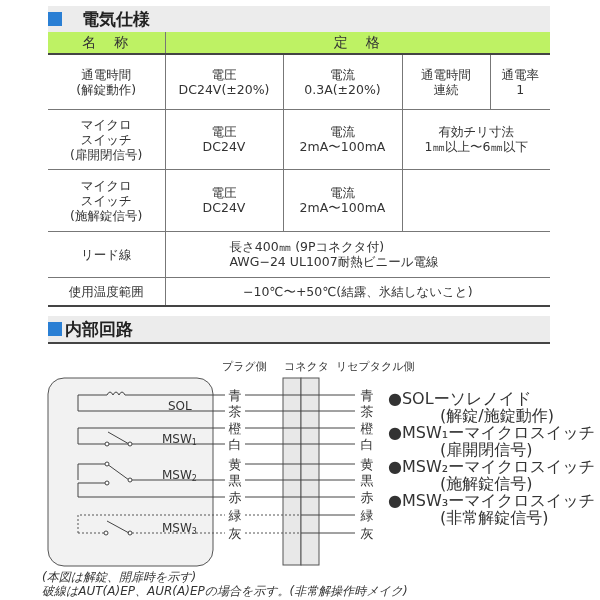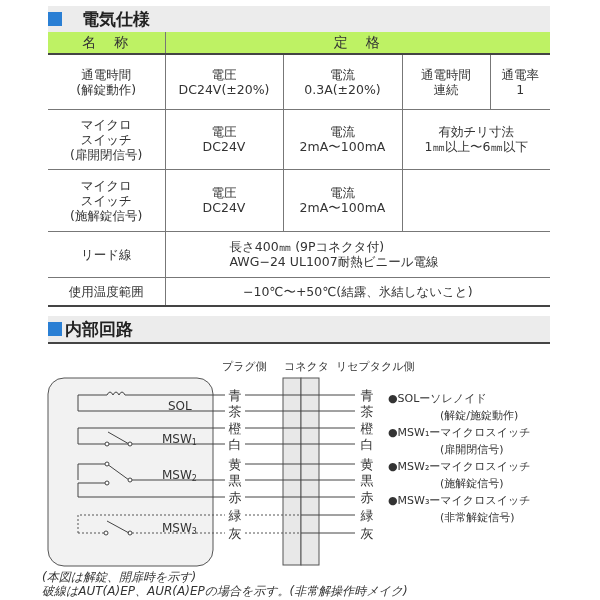--- a/index.html
+++ b/index.html
@@ -7,21 +7,21 @@
   .sec-title{position:absolute;left:48px;width:502px;height:26px;background:#ececec;border-bottom:2px solid #444;display:flex;align-items:center;font-size:17px;font-weight:bold;color:#222;}
   .sec-title .sq{display:inline-block;width:14px;height:14px;background:#2a7fd4;margin-right:3px;}
   table.spec{position:absolute;left:48px;top:32px;width:502px;border-collapse:collapse;font-size:12.5px;line-height:15px;}
   table.spec td{border-left:1px solid #777;border-bottom:1px solid #777;text-align:center;vertical-align:middle;padding:0;color:#333;}
   table.spec tr td:first-child{border-left:none;}
   table.spec tr.hdr td{background:#bef264;border-bottom:2px solid #444;height:21px;font-size:14px;letter-spacing:2px;}
   table.spec tr.last td{border-bottom:2px solid #444;}
   .multi span{display:block;}
   .left{text-align:left !important;padding-left:64px !important;}
   #diagram{position:absolute;left:0;top:345px;width:600px;height:225px;}
-  .legend{position:absolute;left:388px;top:390px;font-size:11px;line-height:17px;color:#333;}
+  .legend{position:absolute;left:388px;top:390px;font-size:16px;line-height:17px;color:#333;}
   .legend .sub{padding-left:52px;display:block;}
   .notes{position:absolute;left:42px;top:570px;font-size:12px;line-height:14px;color:#333;font-style:italic;}
   .notes span{display:block;}
 </style>
 </head>
 <body>
 
 <div class="sec-title" style="top:6px;gap:17px;">
   <span class="sq"></span>
   <span>電気仕様</span>

